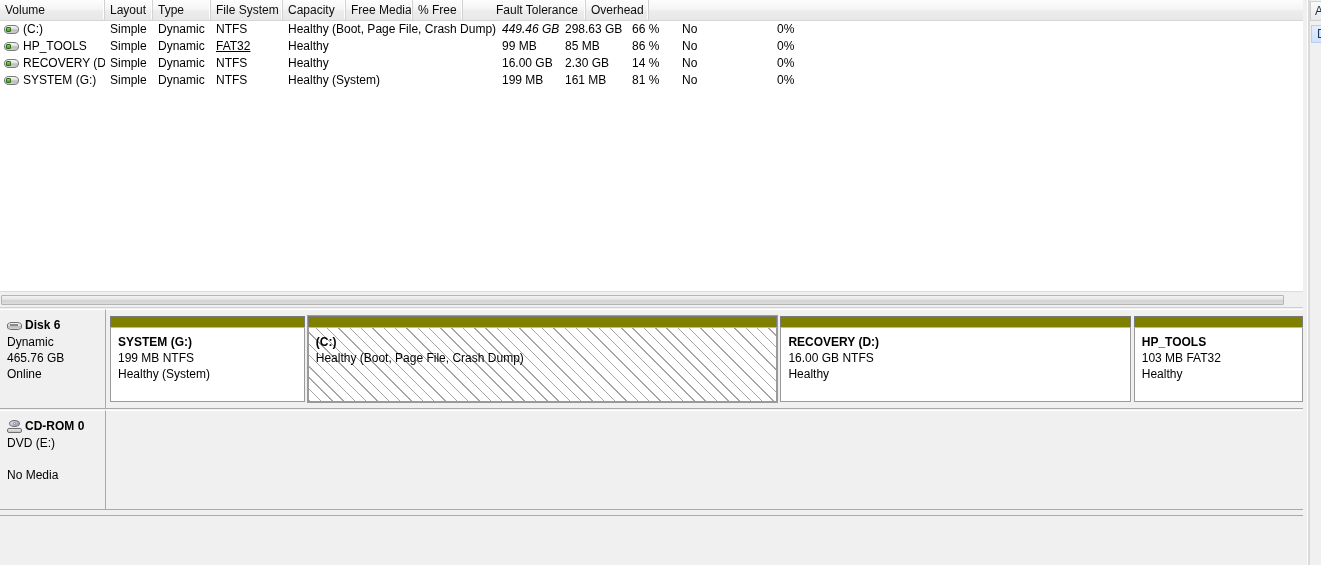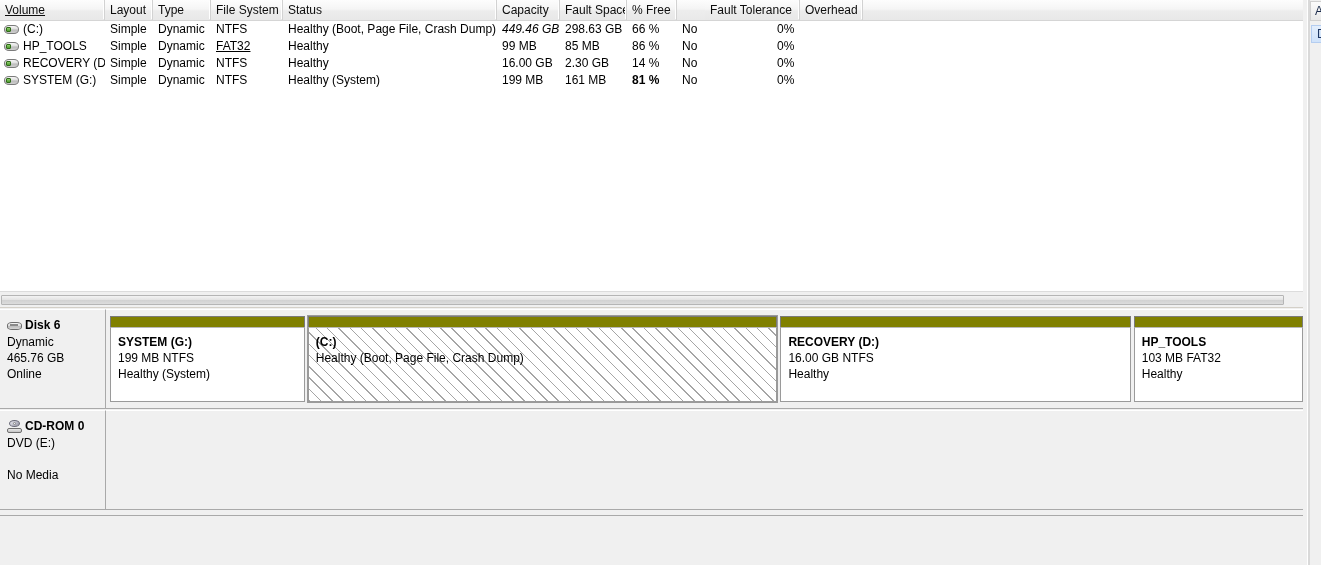--- a/index.html
+++ b/index.html
@@ -313,27 +313,26 @@
   }
 </style>
 </head>
 <body>
 
 <div id="root">
 
   <div id="volume-pane">
 
     <div id="volume-header">
-        <div class="hcell" style="width: 105px; flex: 0 0 105px; text-decoration: underline;">Volume</div>
+        <div class="hcell" style="width: 105px; flex: 0 0 105px;">Volume</div>
         <div class="hcell" style="width: 48px; flex: 0 0 48px;">Layout</div>
         <div class="hcell" style="width: 58px; flex: 0 0 58px;">Type</div>
         <div class="hcell" style="width: 72px; flex: 0 0 72px;">File System</div>
-        <div class="hcell" style="width: 214px; flex: 0 0 214px;">Status</div>
         <div class="hcell" style="width: 63px; flex: 0 0 63px;">Capacity</div>
-        <div class="hcell" style="width: 67px; flex: 0 0 67px;">Fault Space</div>
+        <div class="hcell" style="width: 67px; flex: 0 0 67px;">Free Media</div>
         <div class="hcell" style="width: 50px; flex: 0 0 50px;">% Free</div>
         <div class="hcell" style="width: 95px; flex: 0 0 95px; margin-left: 28px;">Fault Tolerance</div>
         <div class="hcell" style="width: 63px; flex: 0 0 63px;">Overhead</div>
         <div class="hcell filler"></div>
       </div>
 
     <div id="volume-rows">
         <div class="vrow">
           <div class="vcell vol-name" style="width: 105px; flex: 0 0 105px;">
             <span class="drive-icon">
@@ -395,21 +394,21 @@
               <i class="led"></i>
             </span>
             <span>SYSTEM (G:)</span>
           </div>
           <div class="vcell" style="width: 48px; flex: 0 0 48px;">Simple</div>
           <div class="vcell" style="width: 58px; flex: 0 0 58px;">Dynamic</div>
           <div class="vcell" style="width: 72px; flex: 0 0 72px;">NTFS</div>
           <div class="vcell" style="width: 214px; flex: 0 0 214px;">Healthy (System)</div>
           <div class="vcell" style="width: 63px; flex: 0 0 63px;">199 MB</div>
           <div class="vcell" style="width: 67px; flex: 0 0 67px;">161 MB</div>
-          <div class="vcell" style="width: 50px; flex: 0 0 50px; font-weight: bold;">81 %</div>
+          <div class="vcell" style="width: 50px; flex: 0 0 50px;">81 %</div>
           <div class="vcell" style="width: 95px; flex: 0 0 95px;">No</div>
           <div class="vcell" style="width: 63px; flex: 0 0 63px;">0%</div>
         </div>
       </div>
 
     <div id="vscroll-h">
       <div class="thumb"></div>
     </div>
   </div>
 

